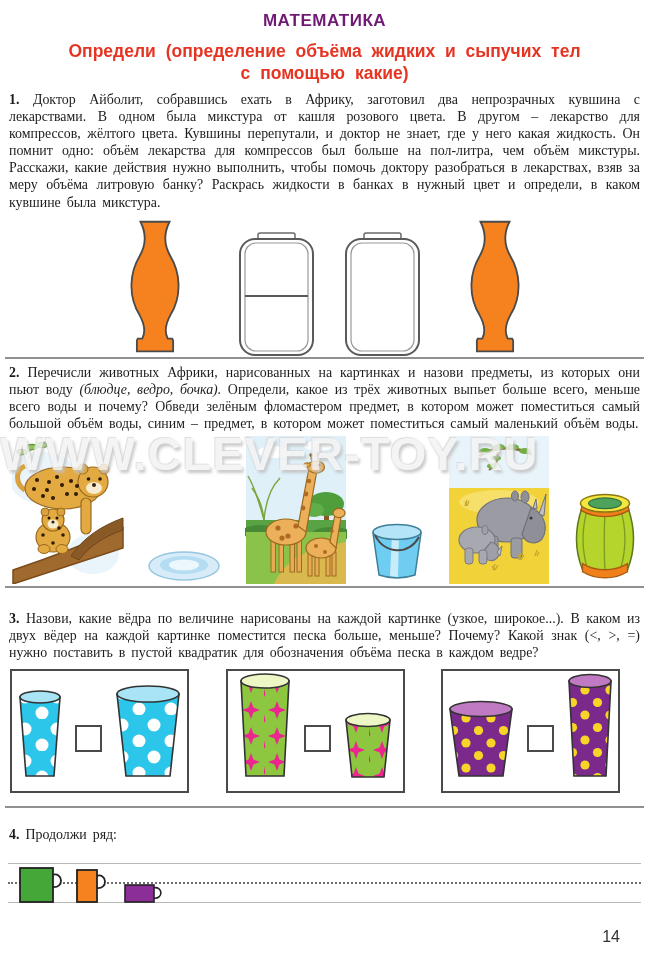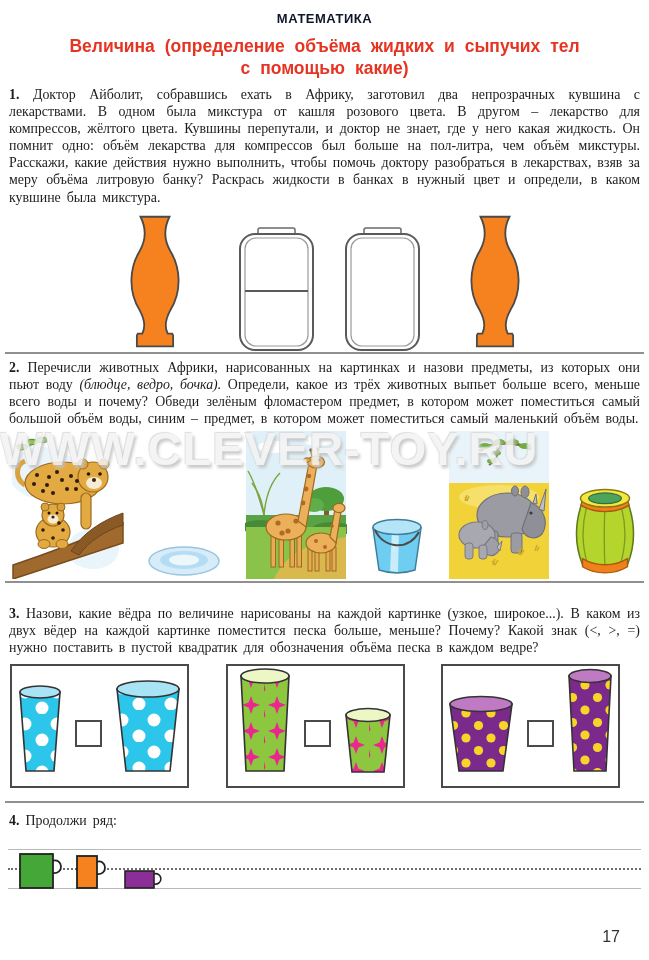--- a/index.html
+++ b/index.html
@@ -6,21 +6,21 @@
     --red:#e63423; --text:#1c1c1c; --sep:#909090; --orange:#f6821f;
     --cyan:#2cc6ea; --cyan-rim:#a8e4f6; --green:#8dc63f; --green-rim:#edf6c5;
     --pink:#ec268f; --purple:#7b2a8c; --purple-rim:#c07ac4; --yellow:#f7d428;
     --mug-green:#44a738; --mug-orange:#f6821f; --mug-purple:#8b2e97;
   }
   *{margin:0;padding:0;box-sizing:border-box;}
   html,body{background:#fff;}
   body{font-family:"Liberation Sans", sans-serif;color:var(--text);}
   .page{position:relative;width:649px;height:960px;background:#fff;overflow:hidden;}
 
-  .title{text-align:center;font-size:13px;font-weight:bold;letter-spacing:.5px;padding-top:11px;color:#0f172a;}
+  .title{text-align:center;font-size:17px;font-weight:bold;letter-spacing:.5px;padding-top:11px;color:#701a75;}
   .subtitle{text-align:center;font-size:17.5px;font-weight:bold;color:var(--red);margin-top:9px;line-height:22px;word-spacing:5px;}
 
   p.task{font-size:13.9px;line-height:17.1px;text-align:justify;padding:0 9px;word-spacing:2.5px;font-family:Liberation Serif, serif;}
   p.task .tnum{font-weight:bold;}
   .t1{margin-top:7px;}
   .t2{margin-top:5px;}
   .t3{margin-top:22px;}
   .em{font-style:italic;}
 
   .sep{border:none;border-top:2px solid var(--sep);margin:0 5px;}
@@ -41,21 +41,21 @@
   .bucket{margin:0 0 4px 0;}
   .barrel{margin:0 0 4px 0;}
 
   
   .row3{display:flex;justify-content:space-between;padding:0 29px 0 10px;margin-top:8px;}
   .cmp-box{width:179px;height:124px;border:2px solid #4a4a4a;background:#fff;
     display:flex;align-items:flex-end;justify-content:center;gap:12px;padding-bottom:12px;}
   .square{width:27px;height:27px;border:2px solid #4a4a4a;background:#fff;align-self:center;margin-top:26px;}
 
   
-  .t4{margin-top:9px;padding:0 9px;font-size:13.9px;}
+  .t4{margin-top:18px;padding:0 9px;font-size:13.9px;}
   .t4 .tnum{font-weight:bold;}
   .lines{position:relative;height:50px;margin-top:14px;}
   .ln{position:absolute;left:8px;right:8px;height:0;border-top:1.5px solid #b9b9b9;}
   .ln.top{top:6px;} .ln.bottom{top:45px;}
   .ln.dotted{top:25px;border-top:2px dotted #6e6e6e;}
   .mug{position:absolute;}
   .mug-1{left:19px;top:10px;} .mug-2{left:76px;top:12px;} .mug-3{left:124px;top:27px;}
 
   .page-num{position:absolute;right:29px;bottom:14px;font-size:16px;color:#333;}
 </style>
@@ -79,21 +79,21 @@
       <circle cx="6.5" cy="6.5" r="4.6" fill="#f7d428"></circle>
       <circle cx="19" cy="19" r="4.6" fill="#f7d428"></circle>
     </pattern>
   </defs>
 </svg>
 
 <div class="page">
 
   <div class="title">МАТЕМАТИКА</div>
   <div class="subtitle">
-    <span>Величина (определение объёма жидких и сыпучих тел</span><br>
+    <span>Определи (определение объёма жидких и сыпучих тел</span><br>
     <span>с помощью какие)</span>
   </div>
 
   <p class="task t1"><span class="tnum">1.</span> <span>Доктор Айболит, собравшись ехать в Африку, заготовил два непрозрачных кувшина с лекарствами. В одном была микстура от кашля розового цвета. В другом – лекарство для компрессов, жёлтого цвета. Кувшины перепутали, и доктор не знает, где у него какая жидкость. Он помнит одно: объём лекарства для компрессов был больше на пол-литра, чем объём микстуры. Расскажи, какие действия нужно выполнить, чтобы помочь доктору разобраться в лекарствах, взяв за меру объёма литровую банку? Раскрась жидкости в банках в нужный цвет и определи, в каком кувшине была микстура.</span></p>
 
   <div class="row1">
     <svg class="jug" width="58" height="136" viewBox="0 0 64 150">
       <path d="M16,3 L48,3 C41,17 42,29 49,41 C60,59 62,85 49,106 C44,115 42,124 46,132 L51,132 L52,134 L52,146 L12,146 L12,134 L13,132 L18,132 C22,124 20,115 15,106 C2,85 4,59 15,41 C22,29 23,17 16,3 Z" fill="var(--orange)" stroke="#4a4a4a" stroke-width="2"></path>
     </svg>
     <div class="g1"></div>
@@ -356,14 +356,14 @@
     <svg class="mug mug-2" width="33" height="34" viewBox="0 0 33 34">
       <path d="M20,7 C31,3 33,21 20,19" fill="#fff" stroke="#222" stroke-width="1.8"></path>
       <rect x="1" y="1" width="20" height="32" fill="var(--mug-orange)" stroke="#222" stroke-width="1.8"></rect>
     </svg>
     <svg class="mug mug-3" width="42" height="19" viewBox="0 0 42 19">
       <path d="M29,4 C39,1 40,16 29,14" fill="#fff" stroke="#222" stroke-width="1.6"></path>
       <rect x="1" y="1" width="29" height="17" fill="var(--mug-purple)" stroke="#222" stroke-width="1.6"></rect>
     </svg>
   </div>
 
-  <div class="page-num">17</div>
+  <div class="page-num">14</div>
 </div>
 
 </body></html>

